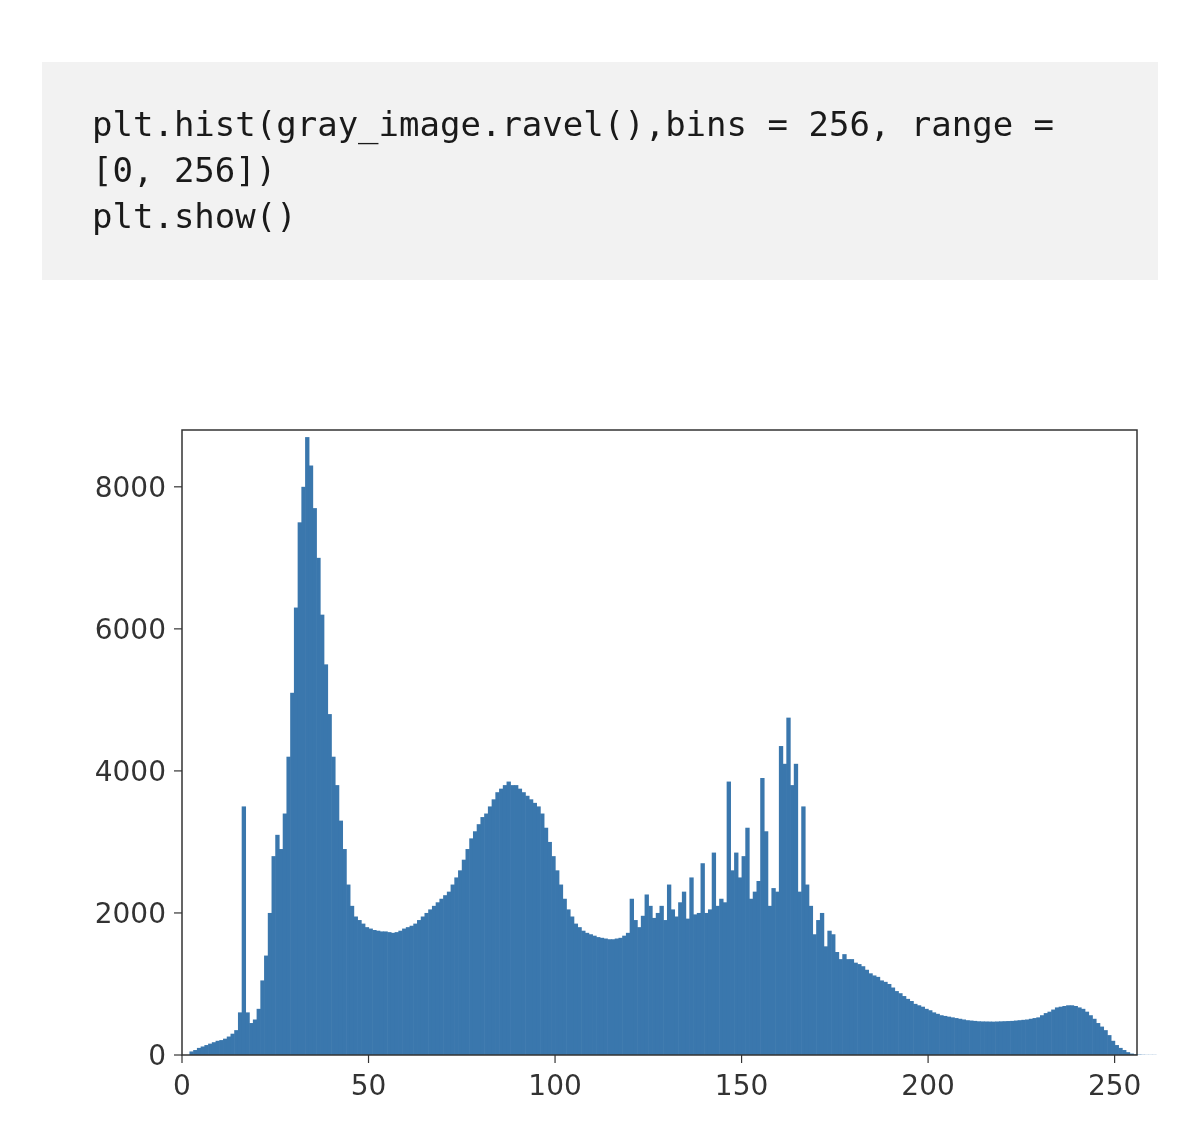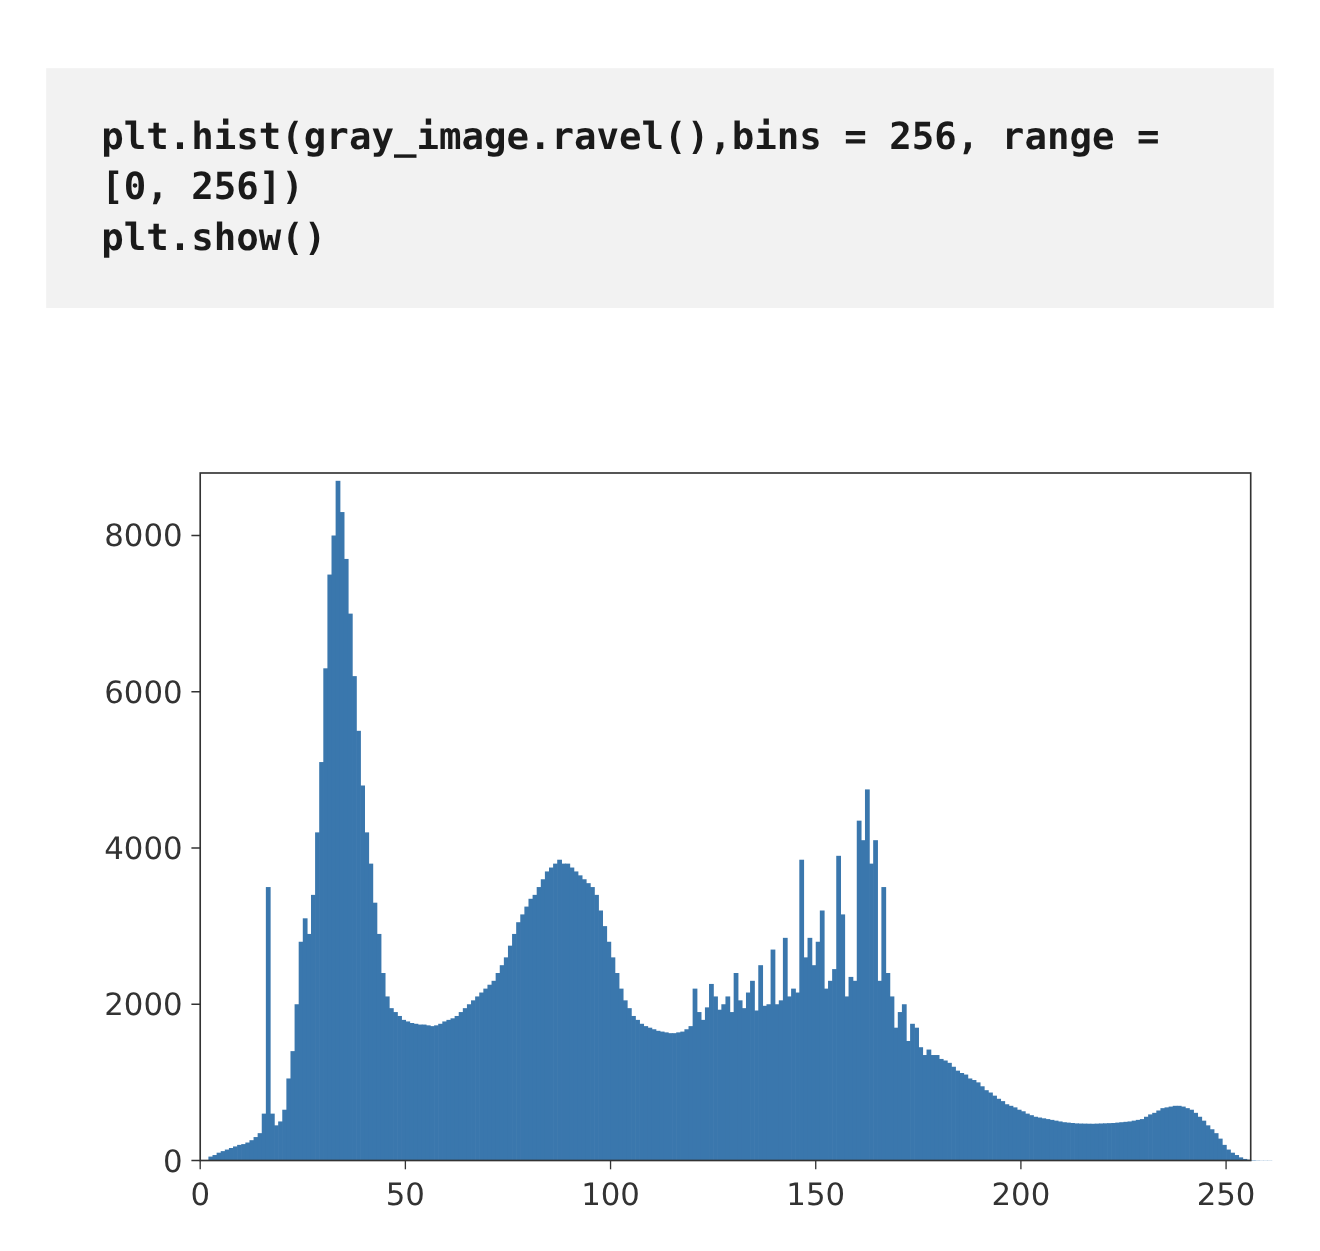--- a/index.html
+++ b/index.html
@@ -12,21 +12,21 @@
     width: 1200px;
     height: 1137px;
     position: relative;
     box-sizing: border-box;
     padding: 28px 42px 0 42px;
   }
   .code-block {
     background: #f2f2f2;
     padding: 40px 50px;
     font-family: "DejaVu Sans Mono", "Menlo", "Consolas", monospace;
-    font-weight: 700;
+    font-weight: 400;
     font-size: 34px;
     line-height: 1.35;
     color: #1a1a1a;
     white-space: pre-wrap;
     word-break: break-word;
   }
   .chart-wrap {
     margin-top: 130px;
     padding-left: 5px;
   }

